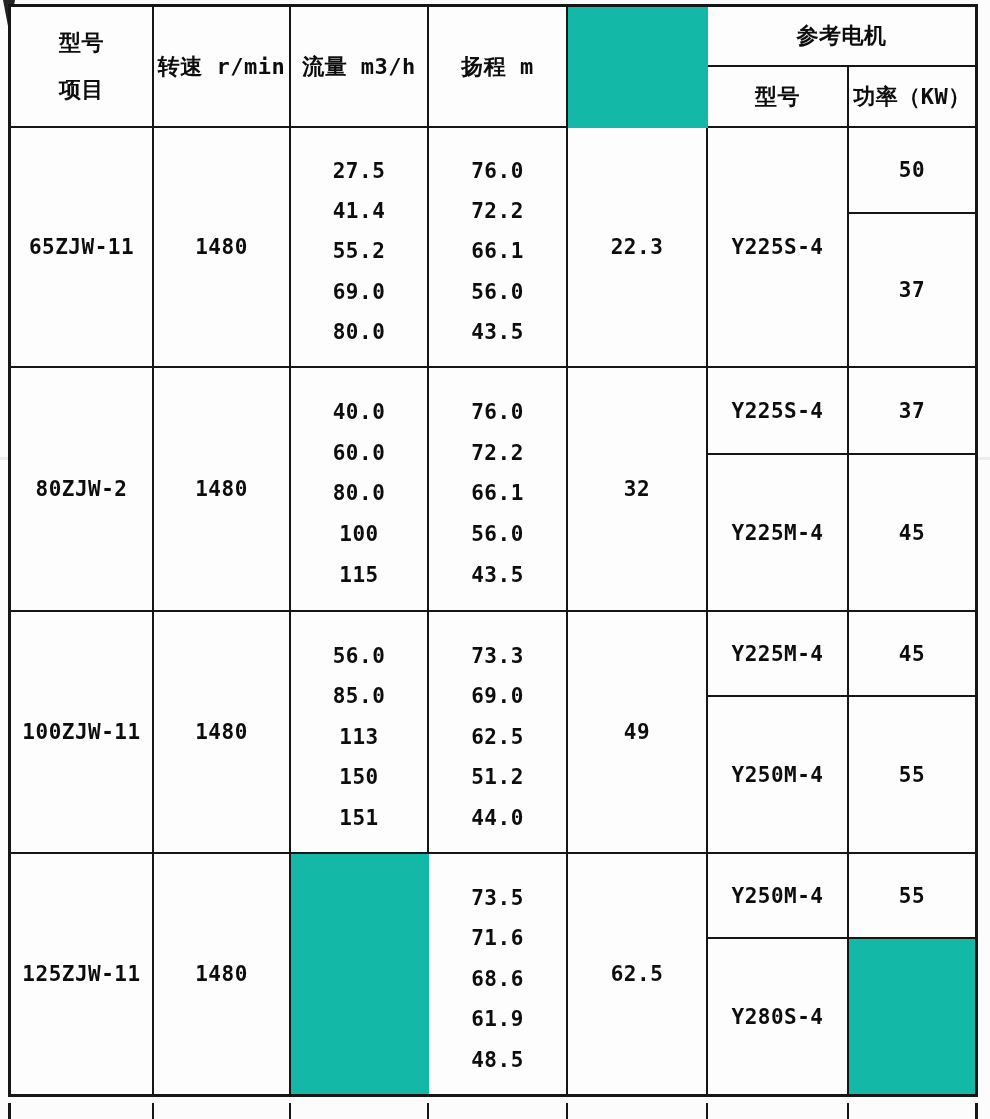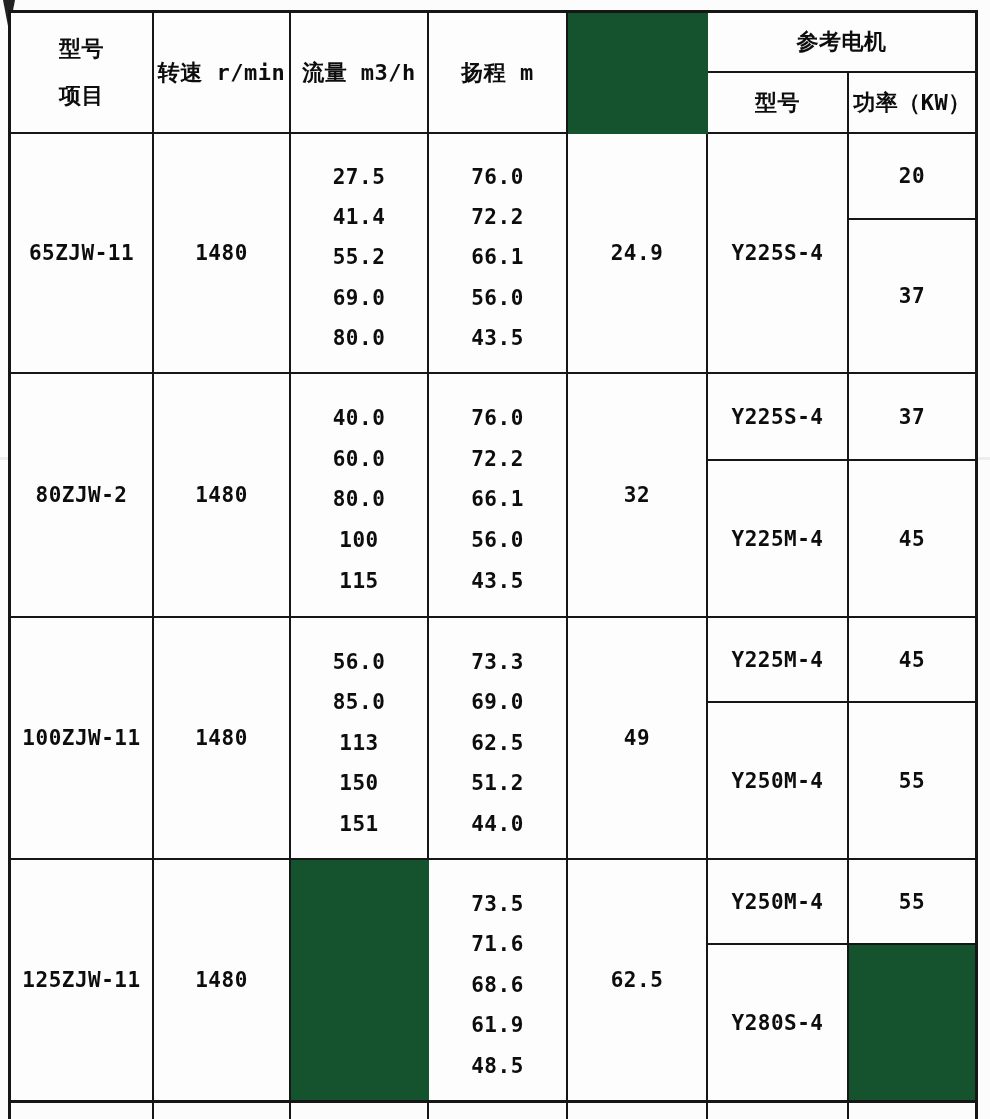--- a/index.html
+++ b/index.html
@@ -3,22 +3,22 @@
 <meta charset="utf-8">
 <style>
   html,body{margin:0;padding:0;}
   body{
     width:990px;height:1119px;position:relative;overflow:hidden;
     background:#fcfcfc;
     font-family:"DejaVu Sans Mono","DejaVu Sans","Liberation Sans",sans-serif;
     color:#0d0d0d;
   }
   .tbl{
-    position:absolute;left:8px;top:10px;width:970px;height:1093px;
-    box-sizing:border-box;border:3px solid #161616;background:#14532d;
+    position:absolute;left:8px;top:4px;width:970px;height:1093px;
+    box-sizing:border-box;border:3px solid #161616;background:#14b8a6;
     display:grid;
     grid-template-columns:143px 137px 138px 139px 140px 141px auto;
     grid-template-rows:60px 61px 86px 154px 87px 157px 85px 157px 85px auto;
   }
   .c{
     box-sizing:border-box;
     border-right:2px solid #161616;
     border-bottom:2px solid #161616;
     display:flex;align-items:center;justify-content:center;
     font-weight:bold;font-size:21px;letter-spacing:0.5px;
@@ -75,23 +75,23 @@
     <div>69.0</div>
     <div>80.0</div>
   </div>
   <div class="c stack" style="grid-area:3/4/5/5">
     <div>76.0</div>
     <div>72.2</div>
     <div>66.1</div>
     <div>56.0</div>
     <div>43.5</div>
   </div>
-  <div class="c" style="grid-area:3/5/5/6">24.9</div>
+  <div class="c" style="grid-area:3/5/5/6">22.3</div>
   <div class="c" style="grid-area:3/6/5/7">Y225S-4</div>
-  <div class="c nr" style="grid-area:3/7/4/8">20</div>
+  <div class="c nr" style="grid-area:3/7/4/8">50</div>
   <div class="c nr" style="grid-area:4/7/5/8">37</div>
 
   <div class="c" style="grid-area:5/1/7/2">80ZJW-2</div>
   <div class="c" style="grid-area:5/2/7/3">1480</div>
   <div class="c stack" style="grid-area:5/3/7/4">
     <div>40.0</div>
     <div>60.0</div>
     <div>80.0</div>
     <div>100</div>
     <div>115</div>

